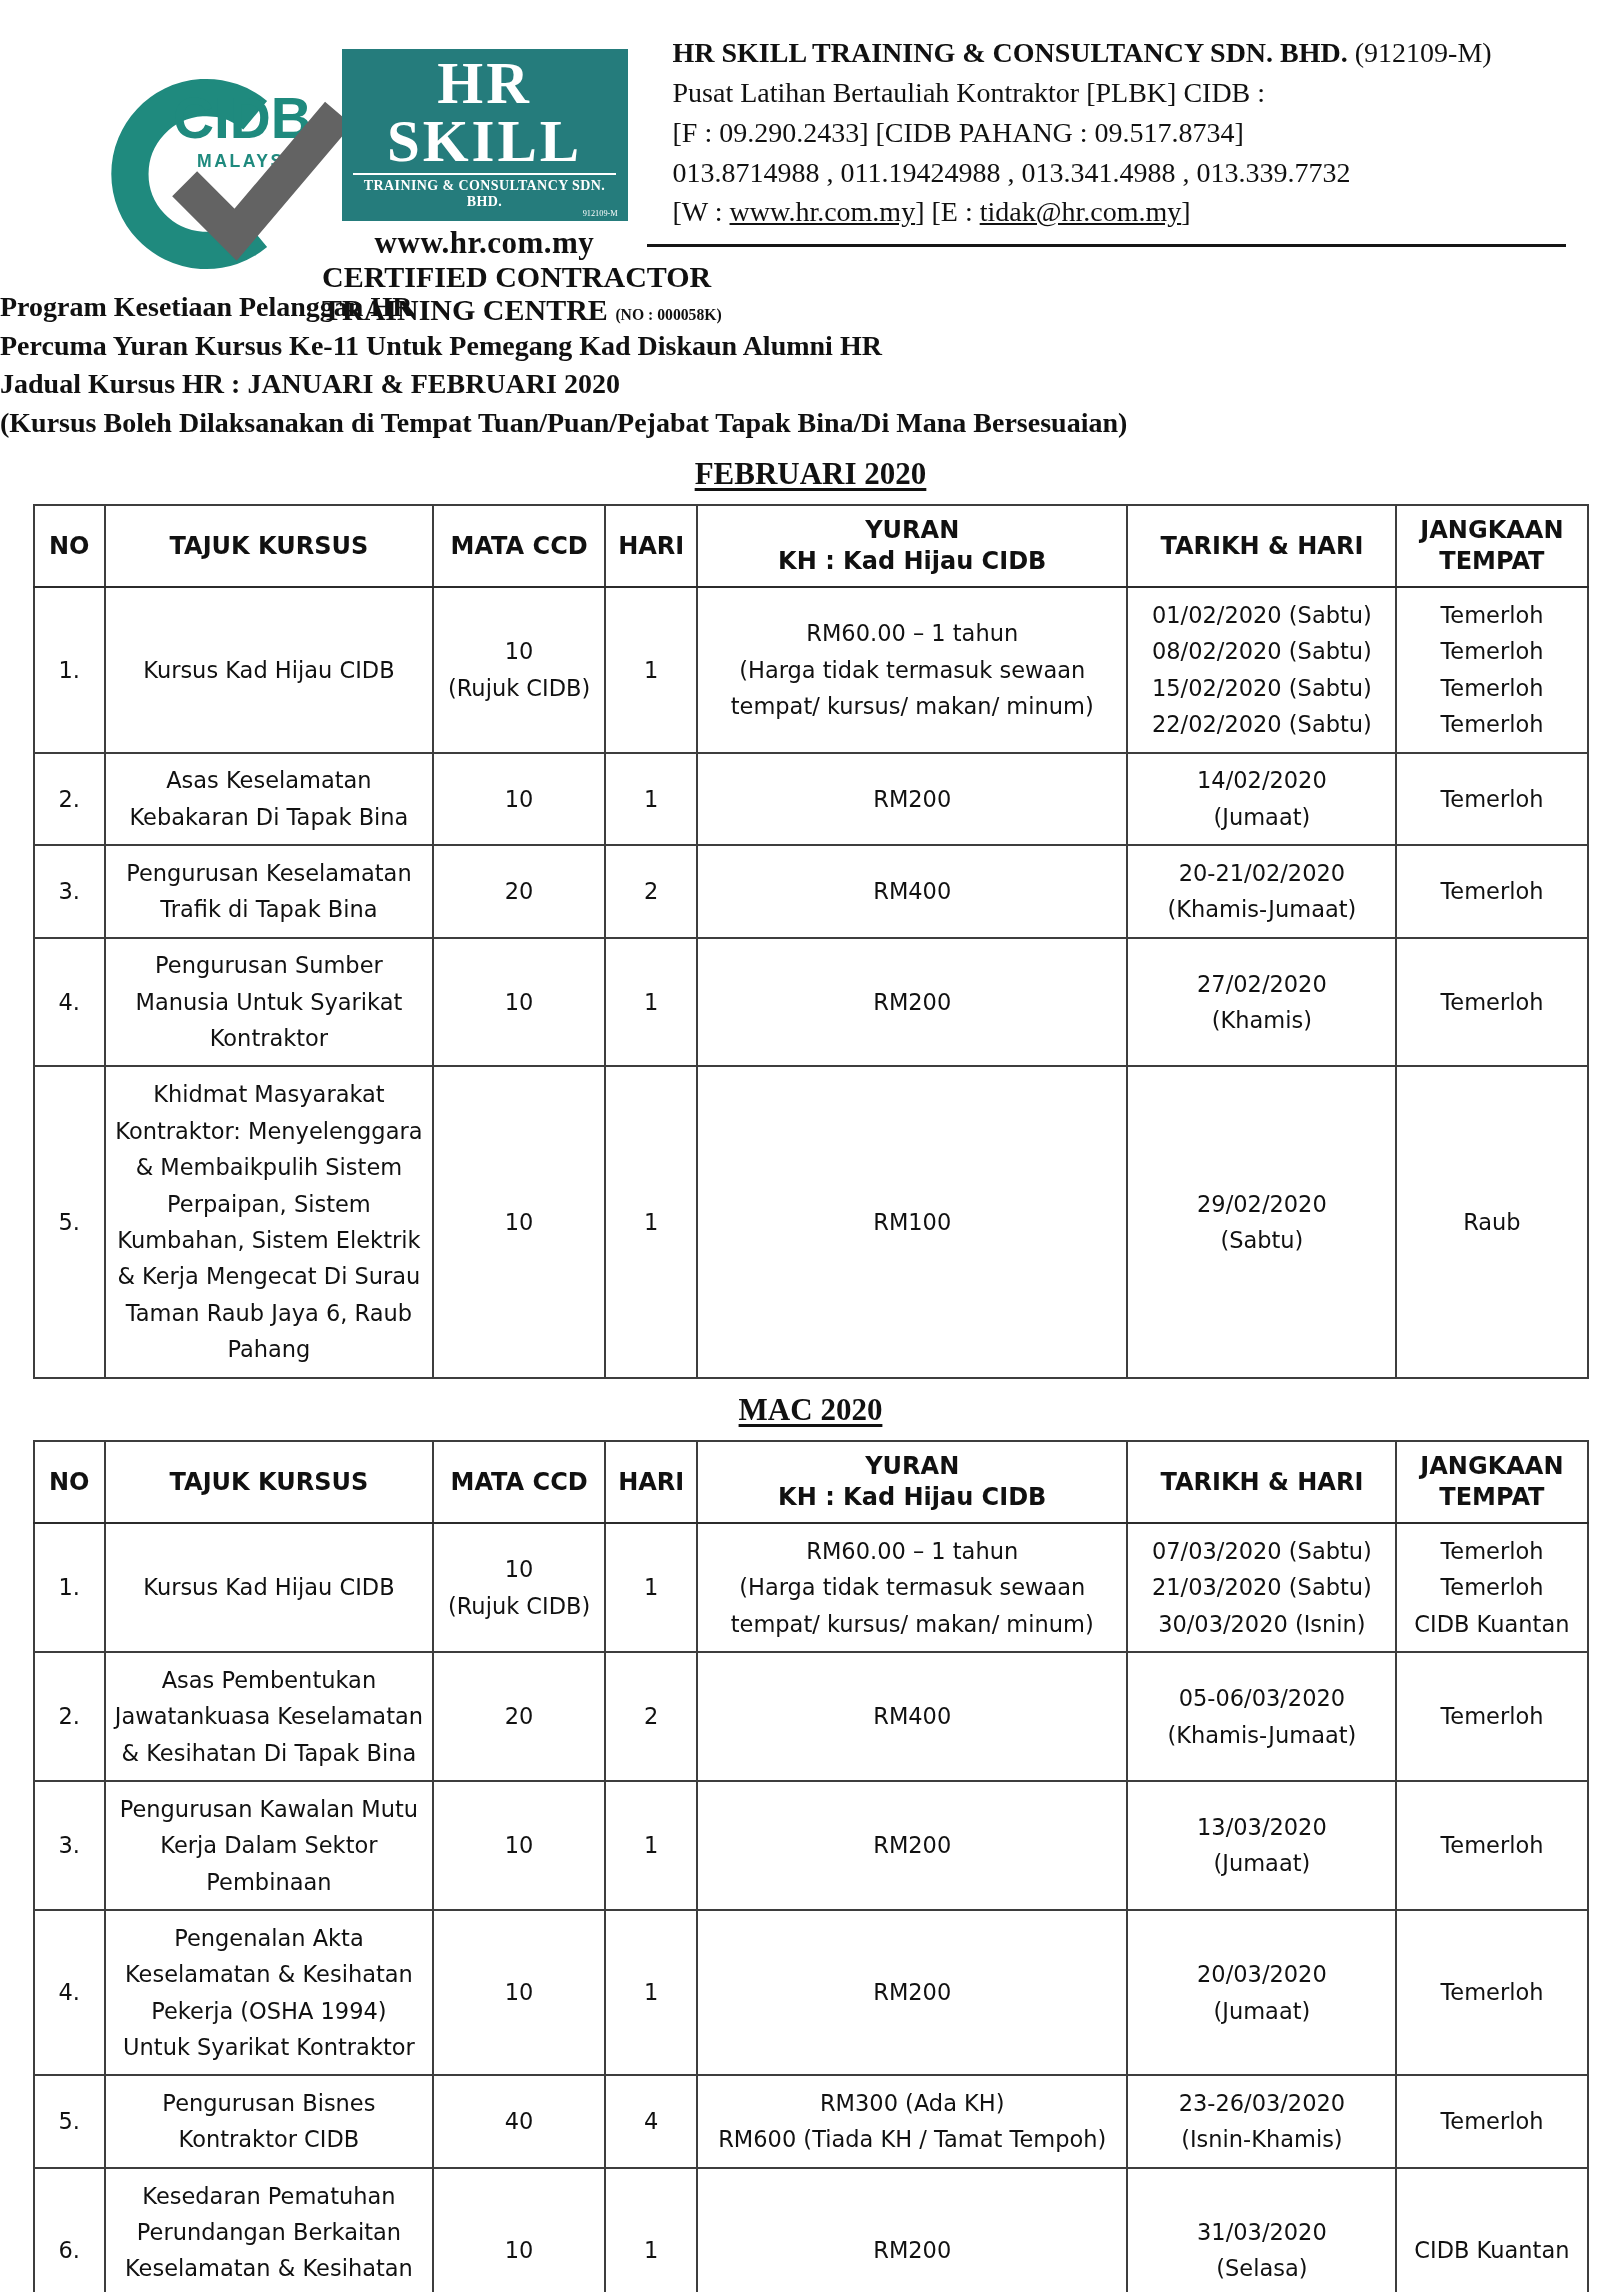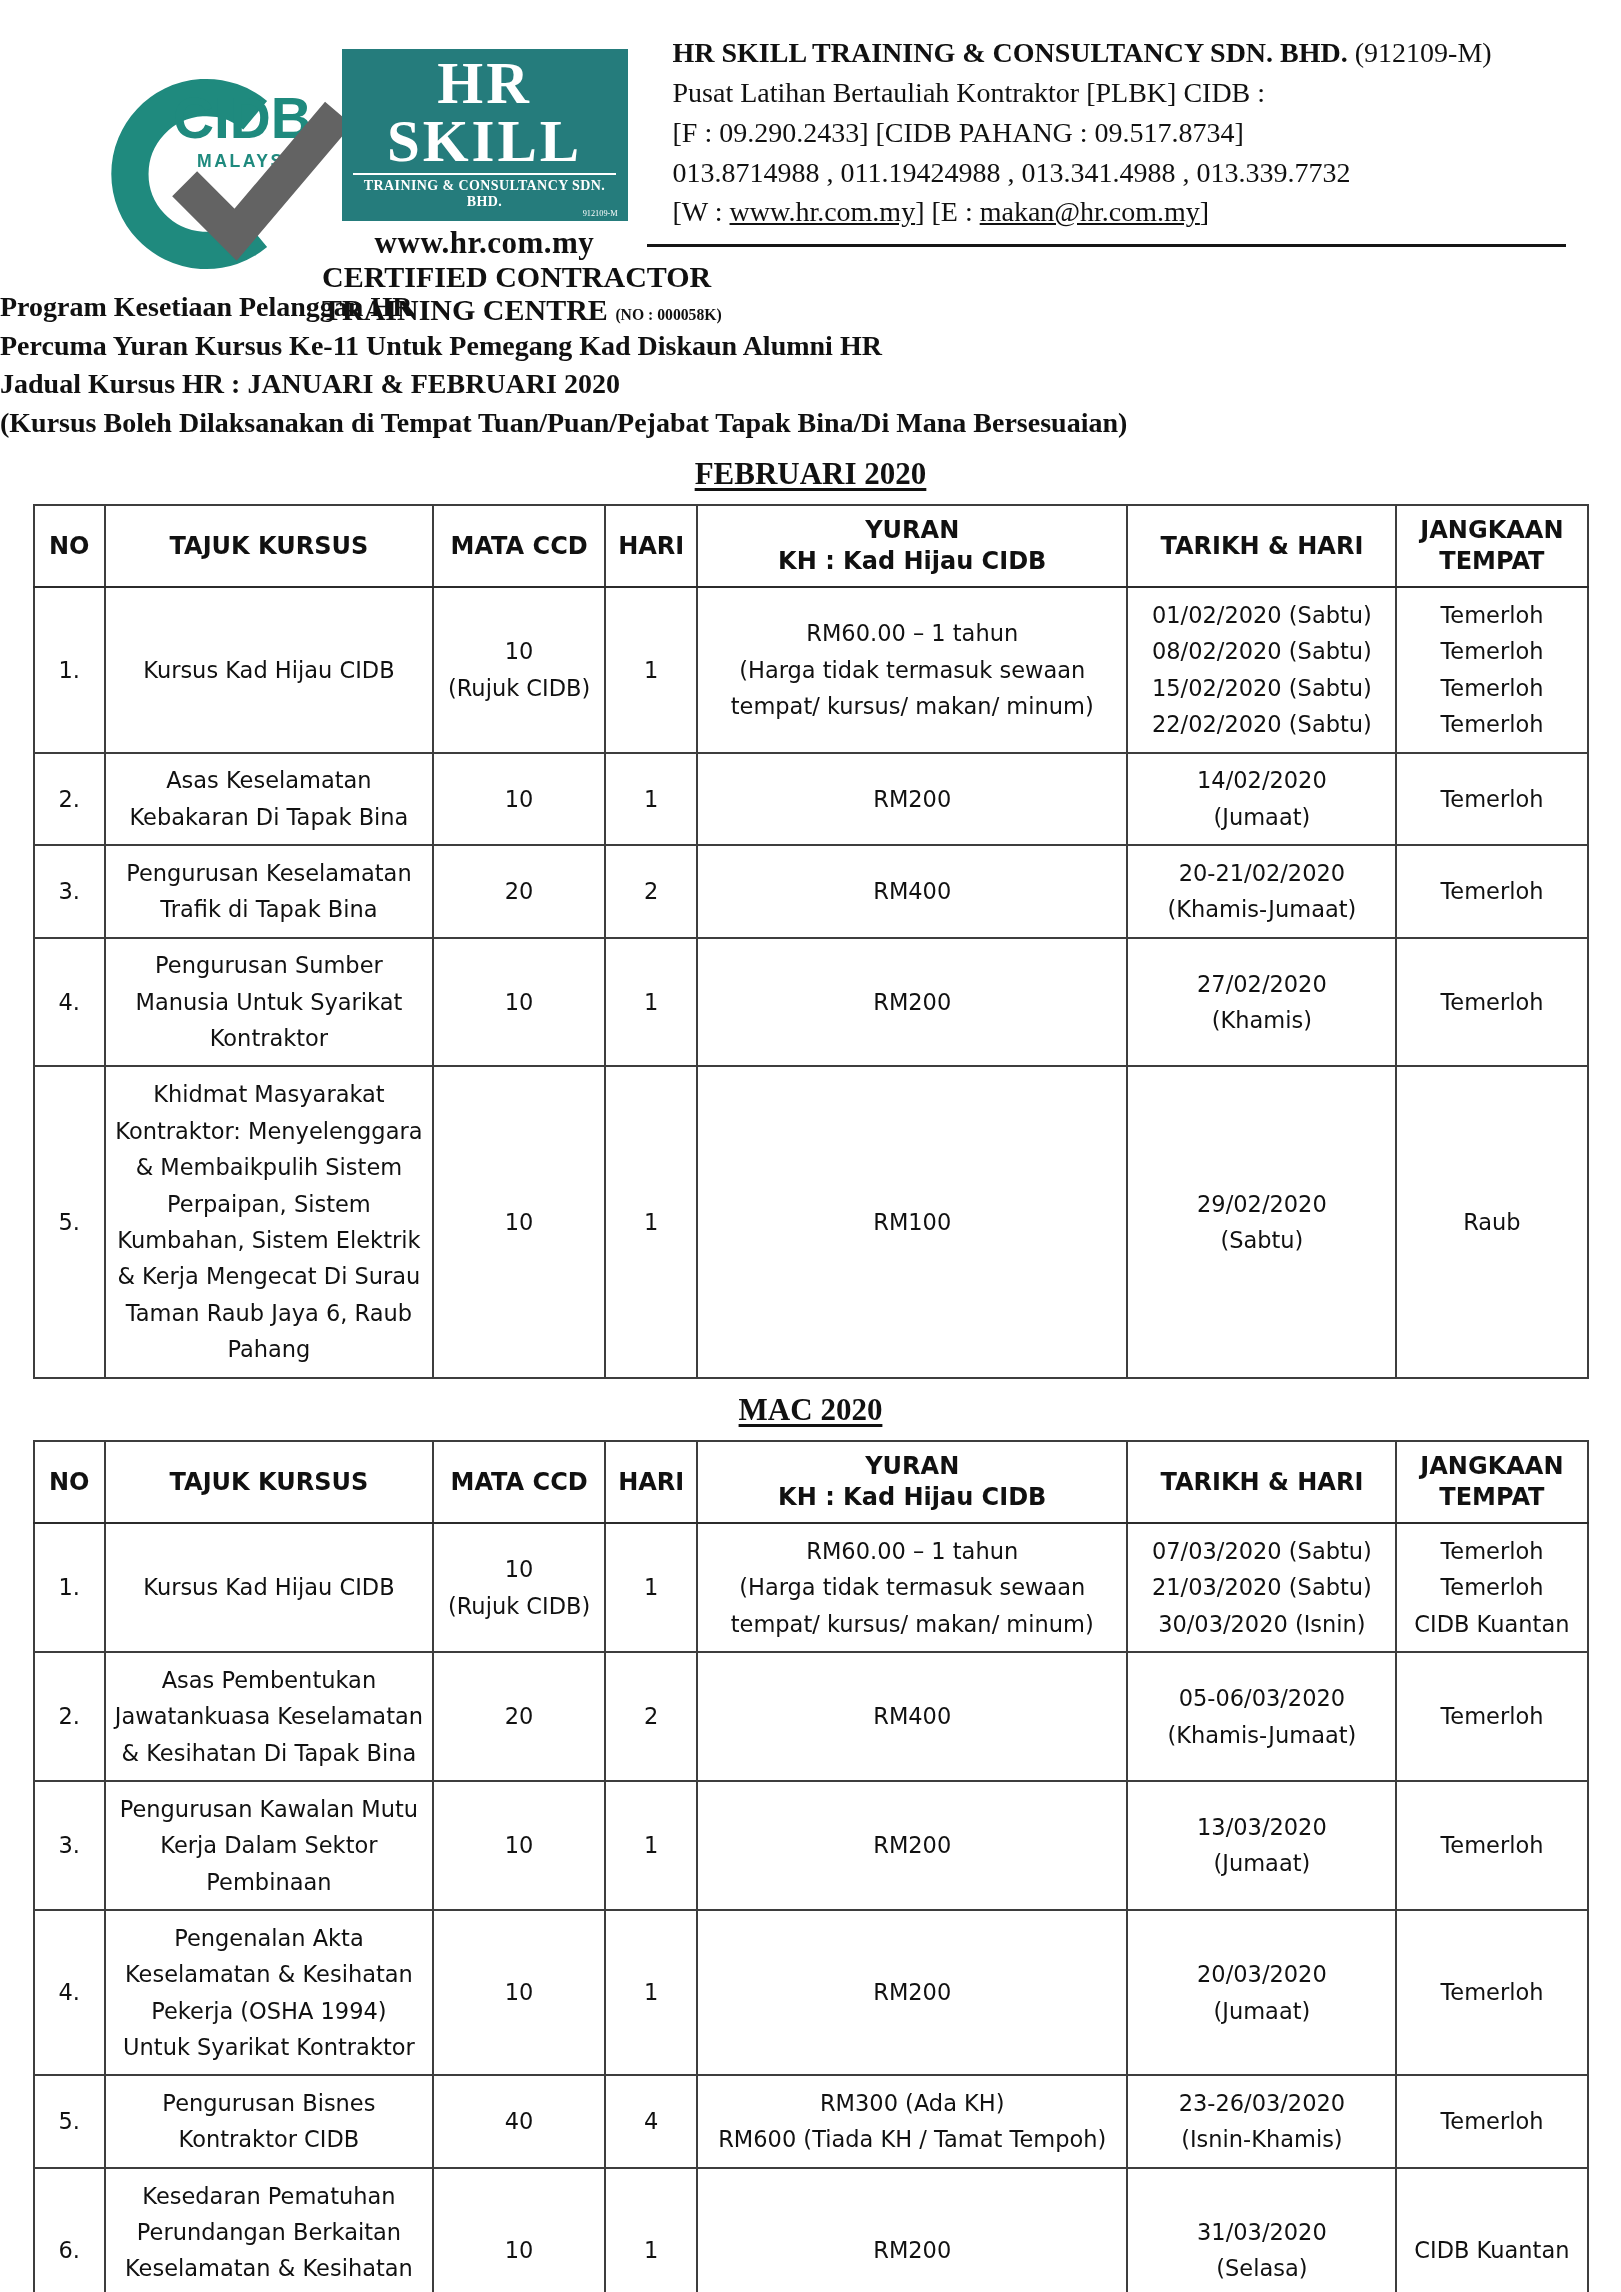--- a/index.html
+++ b/index.html
@@ -104,21 +104,21 @@
         <div class="cert-line">CERTIFIED CONTRACTOR</div>
         <div class="cert-line"><span>TRAINING CENTRE</span> <span class="cert-no">(NO : 000058K)</span></div>
       </div>
     </div>
 
     <div class="header-right">
       <div><span class="b">HR SKILL TRAINING &amp; CONSULTANCY SDN. BHD.</span><span> (912109-M)</span></div>
       <div>Pusat Latihan Bertauliah Kontraktor [PLBK] CIDB :</div>
       <div>[F : 09.290.2433] [CIDB PAHANG : 09.517.8734]</div>
       <div>013.8714988 , 011.19424988 , 013.341.4988 , 013.339.7732</div>
-      <div><span>[W : </span><span class="u">www.hr.com.my</span><span>] [E : </span><span class="u">makan@hr.com.my</span><span>]</span></div>
+      <div><span>[W : </span><span class="u">www.hr.com.my</span><span>] [E : </span><span class="u">tidak@hr.com.my</span><span>]</span></div>
     </div>
   </div>
 
   <div class="program">
     <div>Program Kesetiaan Pelanggan HR</div>
     <div>Percuma Yuran Kursus Ke-11 Untuk Pemegang Kad Diskaun Alumni HR</div>
     <div>Jadual Kursus HR : JANUARI &amp; FEBRUARI 2020</div>
     <div>(Kursus Boleh Dilaksanakan di Tempat Tuan/Puan/Pejabat Tapak Bina/Di Mana Bersesuaian)</div>
   </div>
 

